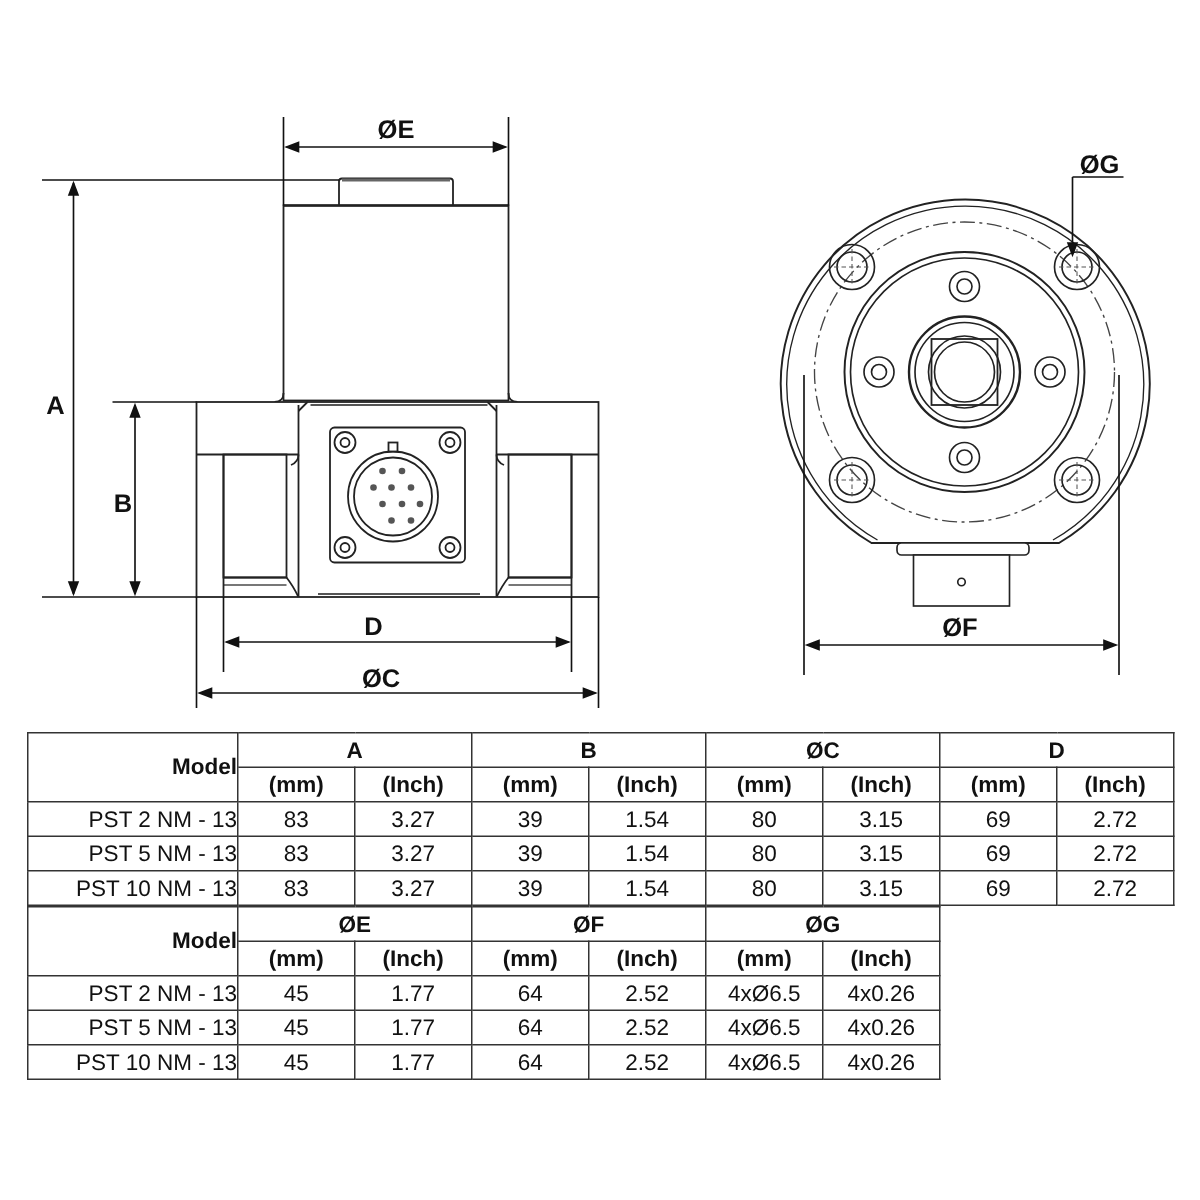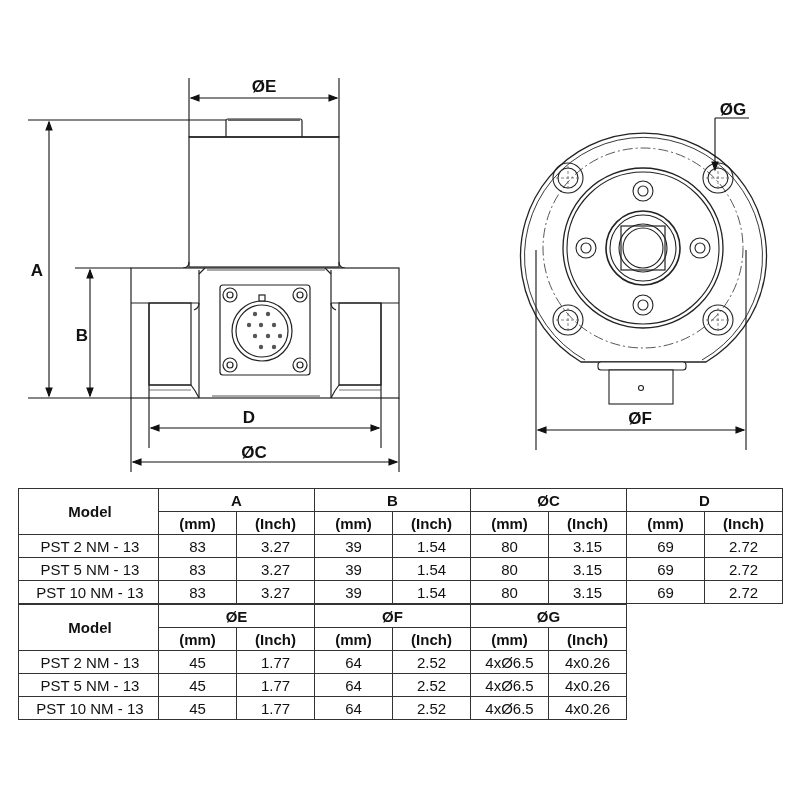--- a/index.html
+++ b/index.html
@@ -2,22 +2,22 @@
 <html><head>
 <meta charset="utf-8">
 <style>
   html, body { margin:0; padding:0; background:#ffffff; }
   body { width:800px; height:800px; position:relative; overflow:hidden; font-family:"Liberation Sans", sans-serif; color:#111; }
   #drawing { position:absolute; left:0; top:0; width:800px; height:480px; }
   #drawing text { font-family:"Liberation Sans", sans-serif; font-weight:bold; fill:#111; }
   .spec-table { position:absolute; left:18px; border-collapse:collapse; table-layout:fixed; }
   .spec-table td, .spec-table th { border:1px solid #333; padding:0; height:22px; font-size:15px; text-align:center; vertical-align:middle; white-space:nowrap; overflow:hidden; }
   .spec-table th { font-weight:bold; }
-  .spec-table th.model-head { text-align:center; padding-left:3px; font-size:15px; }
-  .spec-table td.model { text-align:center; padding-left:3px; font-weight:normal; }
+  .spec-table th.model-head { text-align:right; padding-left:3px; font-size:15px; }
+  .spec-table td.model { text-align:right; padding-left:3px; font-weight:normal; }
   #table1 { top:488px; }
   #table2 { top:604px; }
 </style>
 </head>
 <body>
 
 <svg id="drawing" viewBox="0 0 800 480" xmlns="http://www.w3.org/2000/svg">
 
   <g stroke="#222" fill="none" stroke-width="1.2">
 

